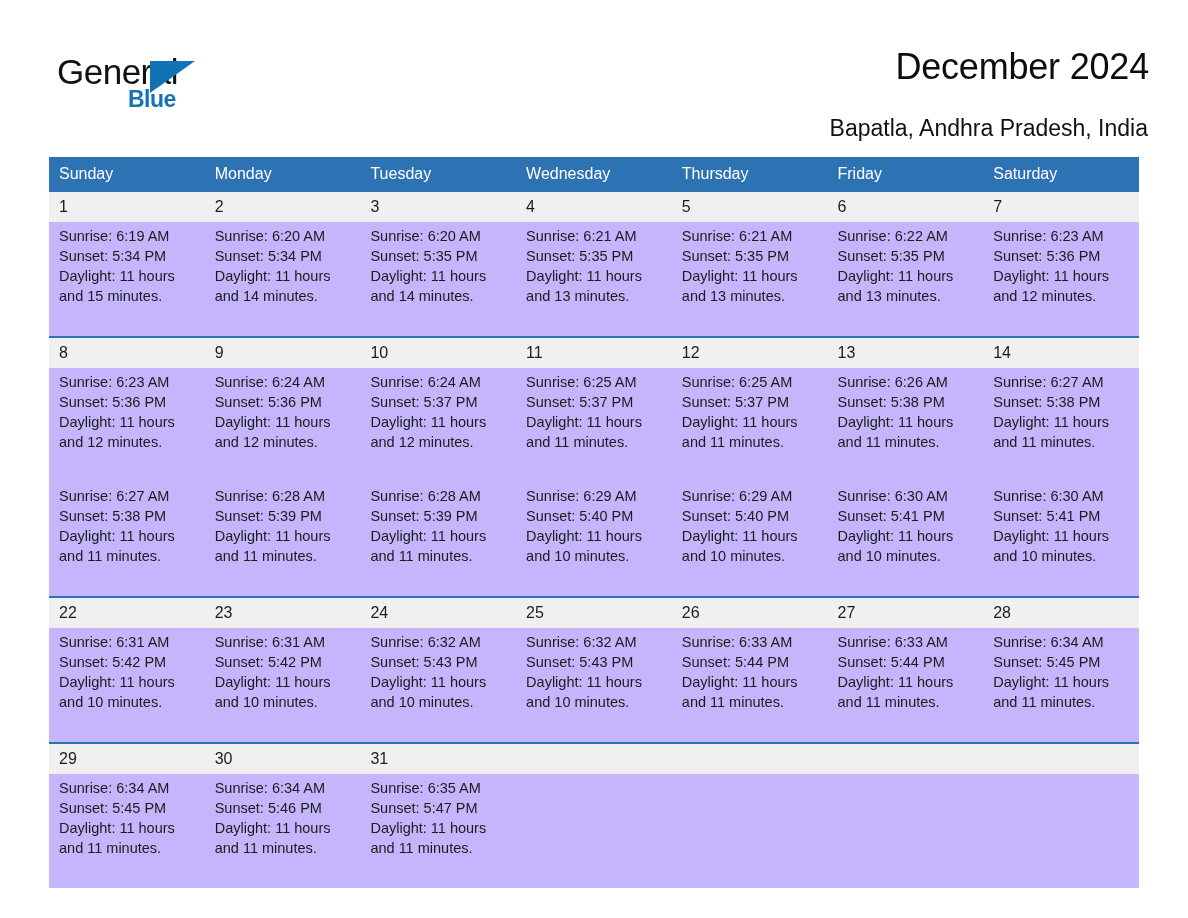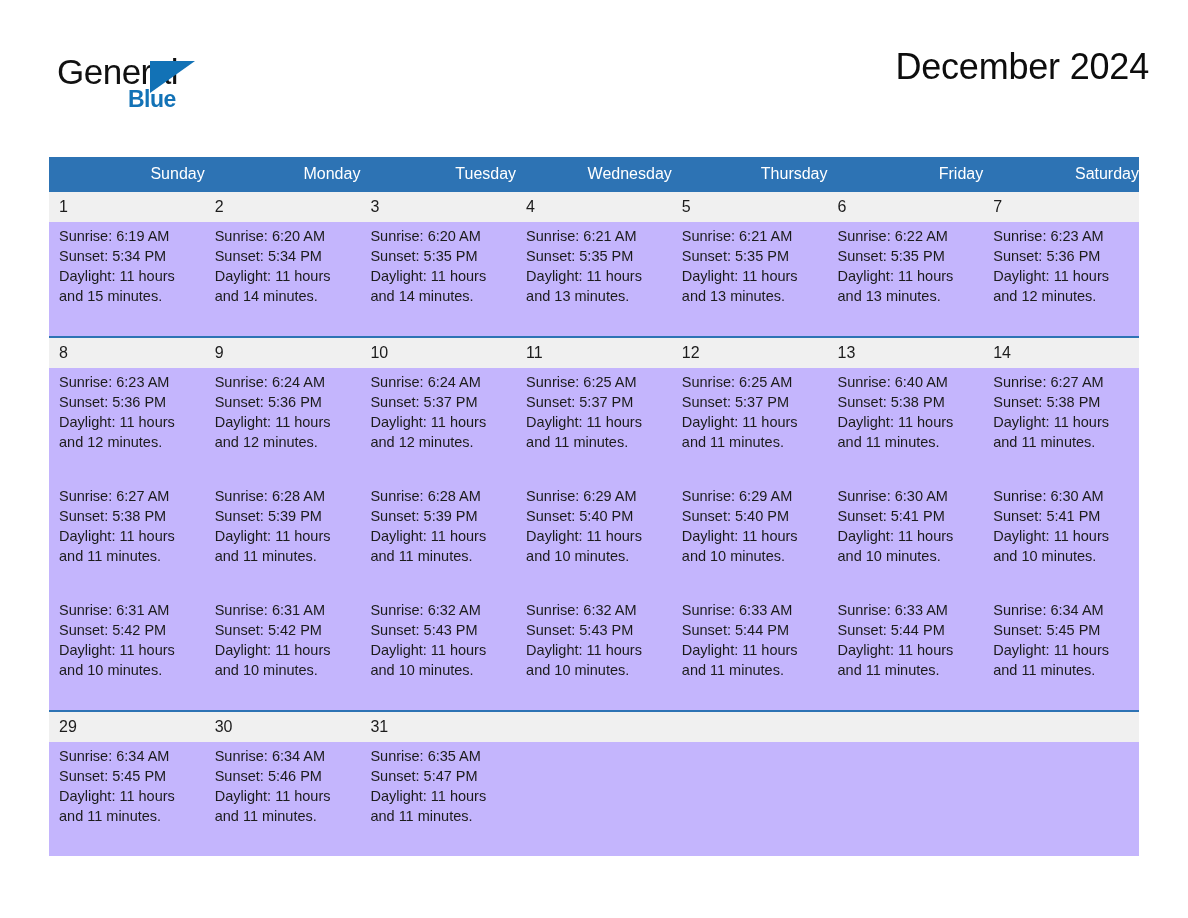--- a/index.html
+++ b/index.html
@@ -100,21 +100,21 @@
     border-collapse: collapse;
     table-layout: fixed;
   }
   .calendar col { width: 155.71px; }
 
   .calendar thead th {
     background: #2d73b4;
     color: #ffffff;
     font-size: 16px;
     font-weight: normal;
-    text-align: right;
+    text-align: left;
     padding: 8px 0 9px 10px;
     height: 18px;
     vertical-align: middle;
     border: 0;
   }
 
   .daynum-row td {
     background: #f0f0f0;
     font-size: 16px;
     color: #1c1c1c;
@@ -146,20 +146,21 @@
 
   <div class="header">
 
     <div class="logo">
       <span class="logo-general">General</span>
       <span class="logo-tri"></span>
       <span class="logo-blue">Blue</span>
     </div>
 
     <div class="title">December 2024</div>
+    <div class="subtitle">Bapatla, Andhra Pradesh, India</div>
 
   </div>
 
   <table class="calendar">
     <colgroup>
       <col>
         <col>
         <col>
         <col>
         <col>
@@ -267,21 +268,21 @@
           <span class="line">Daylight: 11 hours</span>
           <span class="line">and 11 minutes.</span>
         </td>
         <td>
           <span class="line">Sunrise: 6:25 AM</span>
           <span class="line">Sunset: 5:37 PM</span>
           <span class="line">Daylight: 11 hours</span>
           <span class="line">and 11 minutes.</span>
         </td>
         <td>
-          <span class="line">Sunrise: 6:40 AM</span>
+          <span class="line">Sunrise: 6:26 AM</span>
           <span class="line">Sunset: 5:38 PM</span>
           <span class="line">Daylight: 11 hours</span>
           <span class="line">and 11 minutes.</span>
         </td>
         <td>
           <span class="line">Sunrise: 6:27 AM</span>
           <span class="line">Sunset: 5:38 PM</span>
           <span class="line">Daylight: 11 hours</span>
           <span class="line">and 11 minutes.</span>
         </td>
@@ -325,20 +326,29 @@
           <span class="line">and 10 minutes.</span>
         </td>
         <td>
           <span class="line">Sunrise: 6:30 AM</span>
           <span class="line">Sunset: 5:41 PM</span>
           <span class="line">Daylight: 11 hours</span>
           <span class="line">and 10 minutes.</span>
         </td>
       </tr>
 
+      <tr class="daynum-row">
+        <td>22</td>
+        <td>23</td>
+        <td>24</td>
+        <td>25</td>
+        <td>26</td>
+        <td>27</td>
+        <td>28</td>
+      </tr>
       <tr class="detail-row">
         <td>
           <span class="line">Sunrise: 6:31 AM</span>
           <span class="line">Sunset: 5:42 PM</span>
           <span class="line">Daylight: 11 hours</span>
           <span class="line">and 10 minutes.</span>
         </td>
         <td>
           <span class="line">Sunrise: 6:31 AM</span>
           <span class="line">Sunset: 5:42 PM</span>

